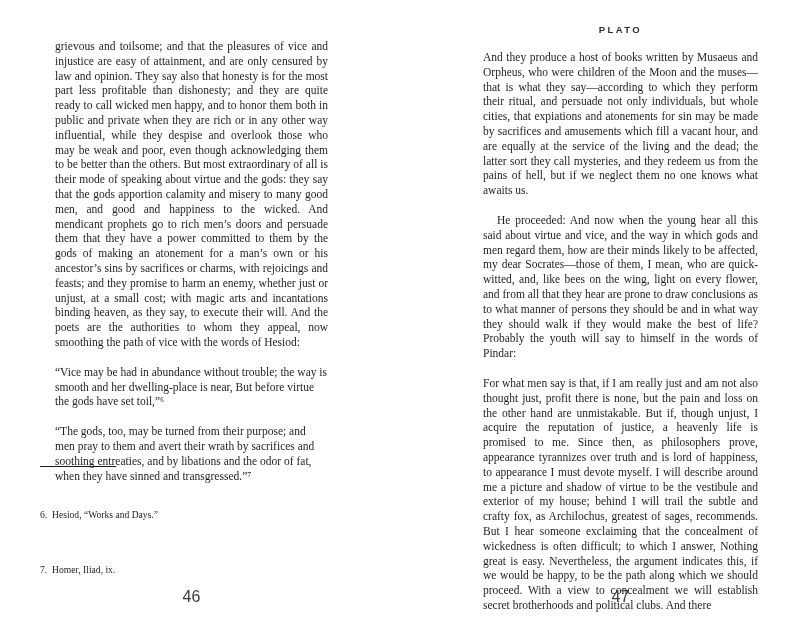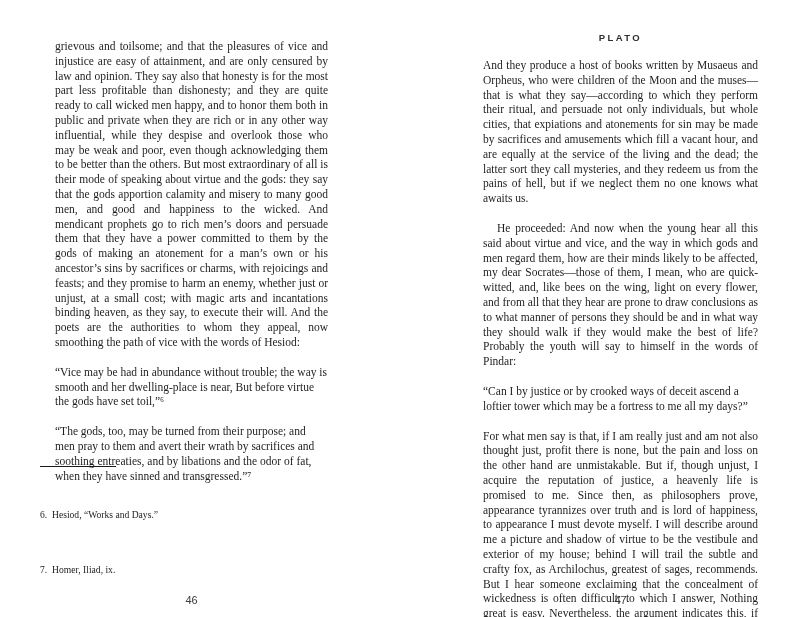--- a/index.html
+++ b/index.html
@@ -15,21 +15,21 @@
     overflow: hidden;
     display: flex;
   }
   .page {
     position: relative;
     box-sizing: border-box;
     width: 405px;
     height: 617px;
   }
   .page-left  { padding: 24px 62px 0 40px; }
-  .page-right { padding: 32px 37px 0 63px; }
+  .page-right { padding: 24px 37px 0 63px; }
 
   .running-header {
     font-family: "Liberation Sans", sans-serif;
     font-size: 9.5px;
     font-weight: bold;
     letter-spacing: 2.4px;
     color: #2e2e2e;
     text-align: center;
     margin-bottom: 13px;
     white-space: nowrap;
@@ -69,21 +69,21 @@
     color: #222222;
     text-align: left;
     margin-top: 40px;
   }
   .footnote .italic { }
 
   .page-number {
     position: absolute;
     bottom: 11px;
     font-family: "Liberation Sans", sans-serif;
-    font-size: 11px;
+    font-size: 16px;
     color: #3c3c3c;
     text-align: center;
   }
   .page-left  .page-number { left: 40px; right: 62px; }
   .page-right .page-number { left: 63px; right: 37px; }
 </style>
 </head>
 <body>
 
 <div class="spread">
@@ -104,20 +104,19 @@
 
     <div class="page-number">46</div>
   </div>
 
   <div class="page page-right">
     <div class="running-header">PLATO</div>
 
     <div class="body-text">
       <p>And they produce a host of books written by Musaeus and Orpheus, who were children of the Moon and the muses—that is what they say—according to which they perform their ritual, and persuade not only individuals, but whole cities, that expiations and atonements for sin may be made by sacrifices and amusements which fill a vacant hour, and are equally at the service of the living and the dead; the latter sort they call mysteries, and they redeem us from the pains of hell, but if we neglect them no one knows what awaits us.</p>
       <p class="indented">He proceeded: And now when the young hear all this said about virtue and vice, and the way in which gods and men regard them, how are their minds likely to be affected, my dear Socrates—those of them, I mean, who are quick-witted, and, like bees on the wing, light on every flower, and from all that they hear are prone to draw conclusions as to what manner of persons they should be and in what way they should walk if they would make the best of life? Probably the youth will say to himself in the words of Pindar:</p>
-      <p class="verse-quote">“Can I by justice or by crooked ways of deceit ascend a loftier tower which may be a fortress to me all my days?”</p>
       <p>For what men say is that, if I am really just and am not also thought just, profit there is none, but the pain and loss on the other hand are unmistakable. But if, though unjust, I acquire the reputation of justice, a heavenly life is promised to me. Since then, as philosophers prove, appearance tyrannizes over truth and is lord of happiness, to appearance I must devote myself. I will describe around me a picture and shadow of virtue to be the vestibule and exterior of my house; behind I will trail the subtle and crafty fox, as Archilochus, greatest of sages, recommends. But I hear someone exclaiming that the concealment of wickedness is often difficult; to which I answer, Nothing great is easy. Nevertheless, the argument indicates this, if we would be happy, to be the path along which we should proceed. With a view to concealment we will establish secret brotherhoods and political clubs. And there</p>
     </div>
 
     <div class="page-number">47</div>
   </div>
 
 </div>
 
 </body></html>

